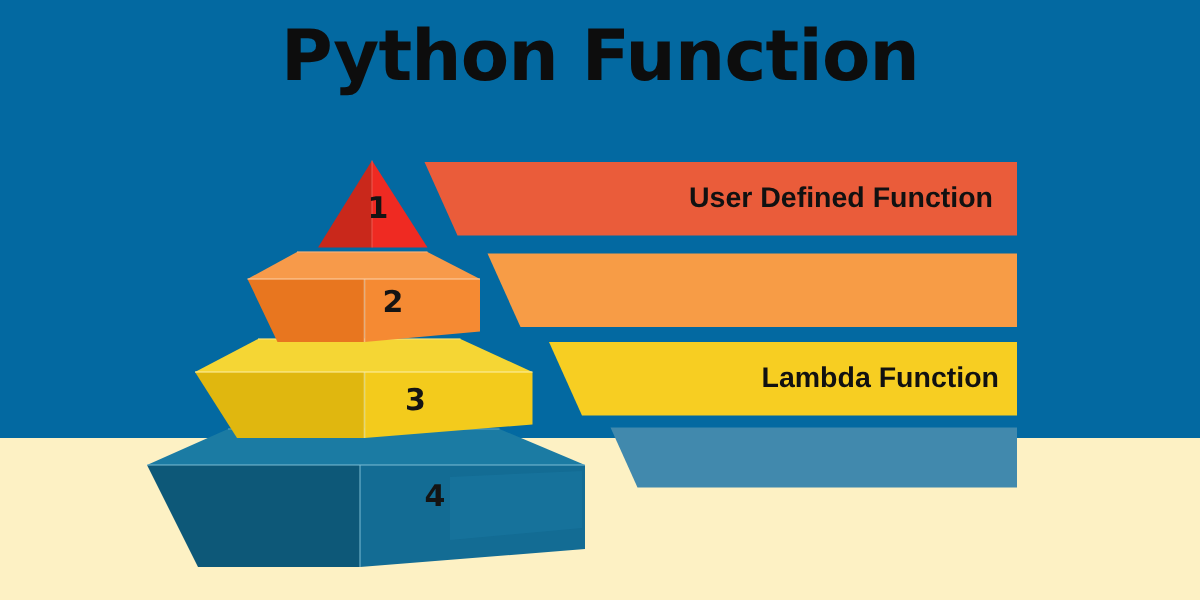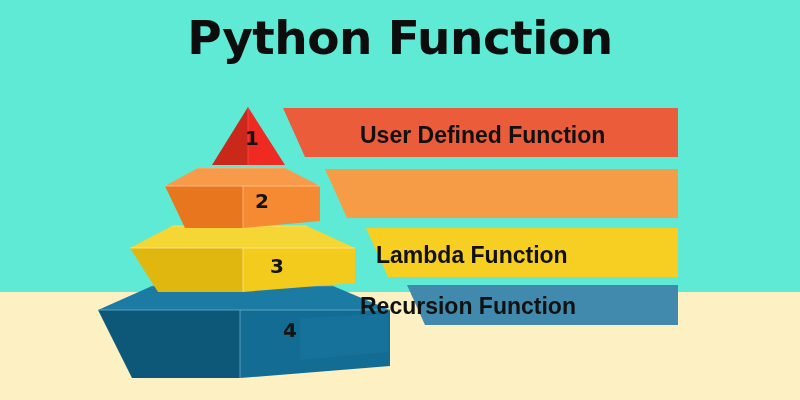--- a/index.html
+++ b/index.html
@@ -10,21 +10,21 @@
     width: 800px;
     height: 400px;
     overflow: hidden;
     background: #fdf1c4;
     font-family: "Liberation Sans", sans-serif;
   }
   #infographic {
     position: relative;
     width: 800px;
     height: 292px;
-    background: #5eead4;
+    background: #0369a1;
   }
   #title {
     position: absolute;
     left: 0;
     top: 12px;
     width: 800px;
     text-align: center;
     font-family: "DejaVu Sans", sans-serif;
     font-weight: bold;
     font-size: 47px;
@@ -36,22 +36,23 @@
     position: absolute;
     left: 0;
     top: 0;
     width: 800px;
     height: 400px;
   }
   .bar-label {
     position: absolute;
     font-family: "Liberation Sans", sans-serif;
     font-weight: bold;
-    font-size: 23px;
+    font-size: 19px;
     color: #111111;
+    text-align: right;
     white-space: nowrap;
   }
   .tier-number {
     position: absolute;
     font-family: "DejaVu Sans", sans-serif;
     font-weight: bold;
     font-size: 20px;
     color: #141414;
     text-align: center;
     white-space: nowrap;
@@ -114,21 +115,20 @@
 
     <g>
       <polygon points="248,107 248,165 212,165" fill="#c9281b"></polygon>
       <polygon points="248,107 285,165 248,165" fill="#ef2a22"></polygon>
       <polyline points="248,107 248,165" fill="none" stroke="#f2675c" stroke-width="1" opacity="0.55"></polyline>
     </g>
 
   </svg>
 
   <div class="bar-label" style="left:360px; top:122px; width:302px;">User Defined Function</div>
-  <div class="bar-label" style="left:376px; top:242px; width:302px;">Lambda Function</div>
-  <div class="bar-label" style="left:360px; top:293px; width:302px;">Recursion Function</div>
+  <div class="bar-label" style="left:364px; top:242px; width:302px;">Lambda Function</div>
 
   <div class="tier-number" style="left:240px; top:126px; width:24px;">1</div>
   <div class="tier-number" style="left:250px; top:189px; width:24px;">2</div>
   <div class="tier-number" style="left:265px; top:254px; width:24px;">3</div>
   <div class="tier-number" style="left:278px; top:318px; width:24px;">4</div>
 
 </div>
 
 </body></html>

